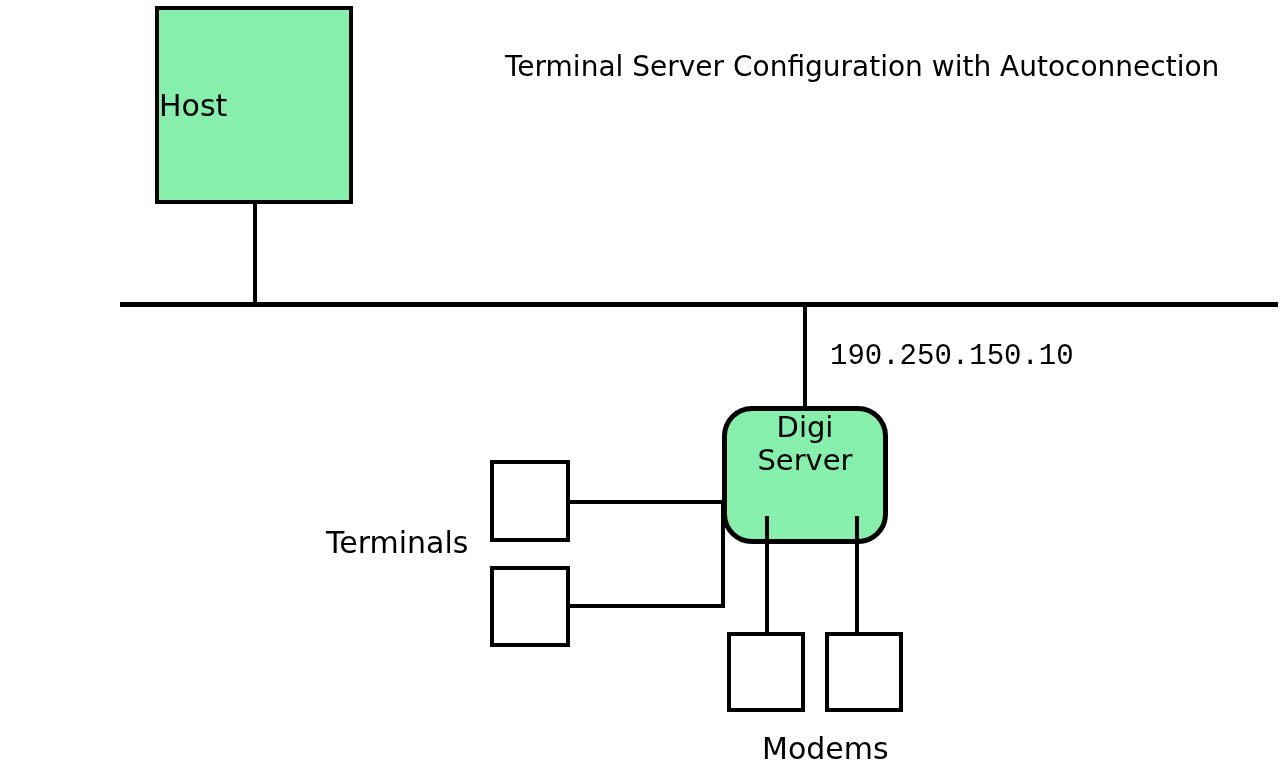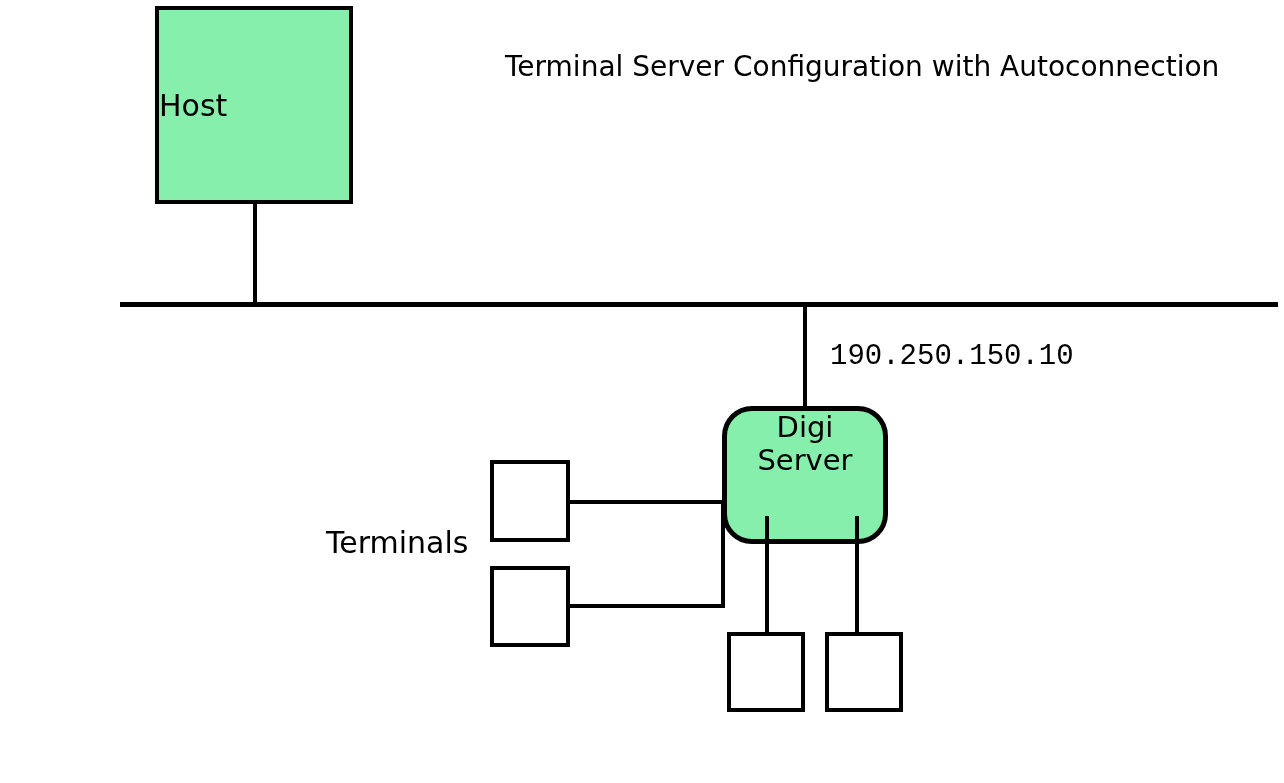--- a/index.html
+++ b/index.html
@@ -127,14 +127,15 @@
   <div class="line tline2"></div>
 
   <div class="label group-label terminals-label">Terminals</div>
 
   <div class="line mline1"></div>
   <div class="line mline2"></div>
 
   <div class="small-sq modem-sq1"></div>
   <div class="small-sq modem-sq2"></div>
 
+  <div class="label group-label modems-label">Modems</div>
 
 </div>
 
 </body></html>

